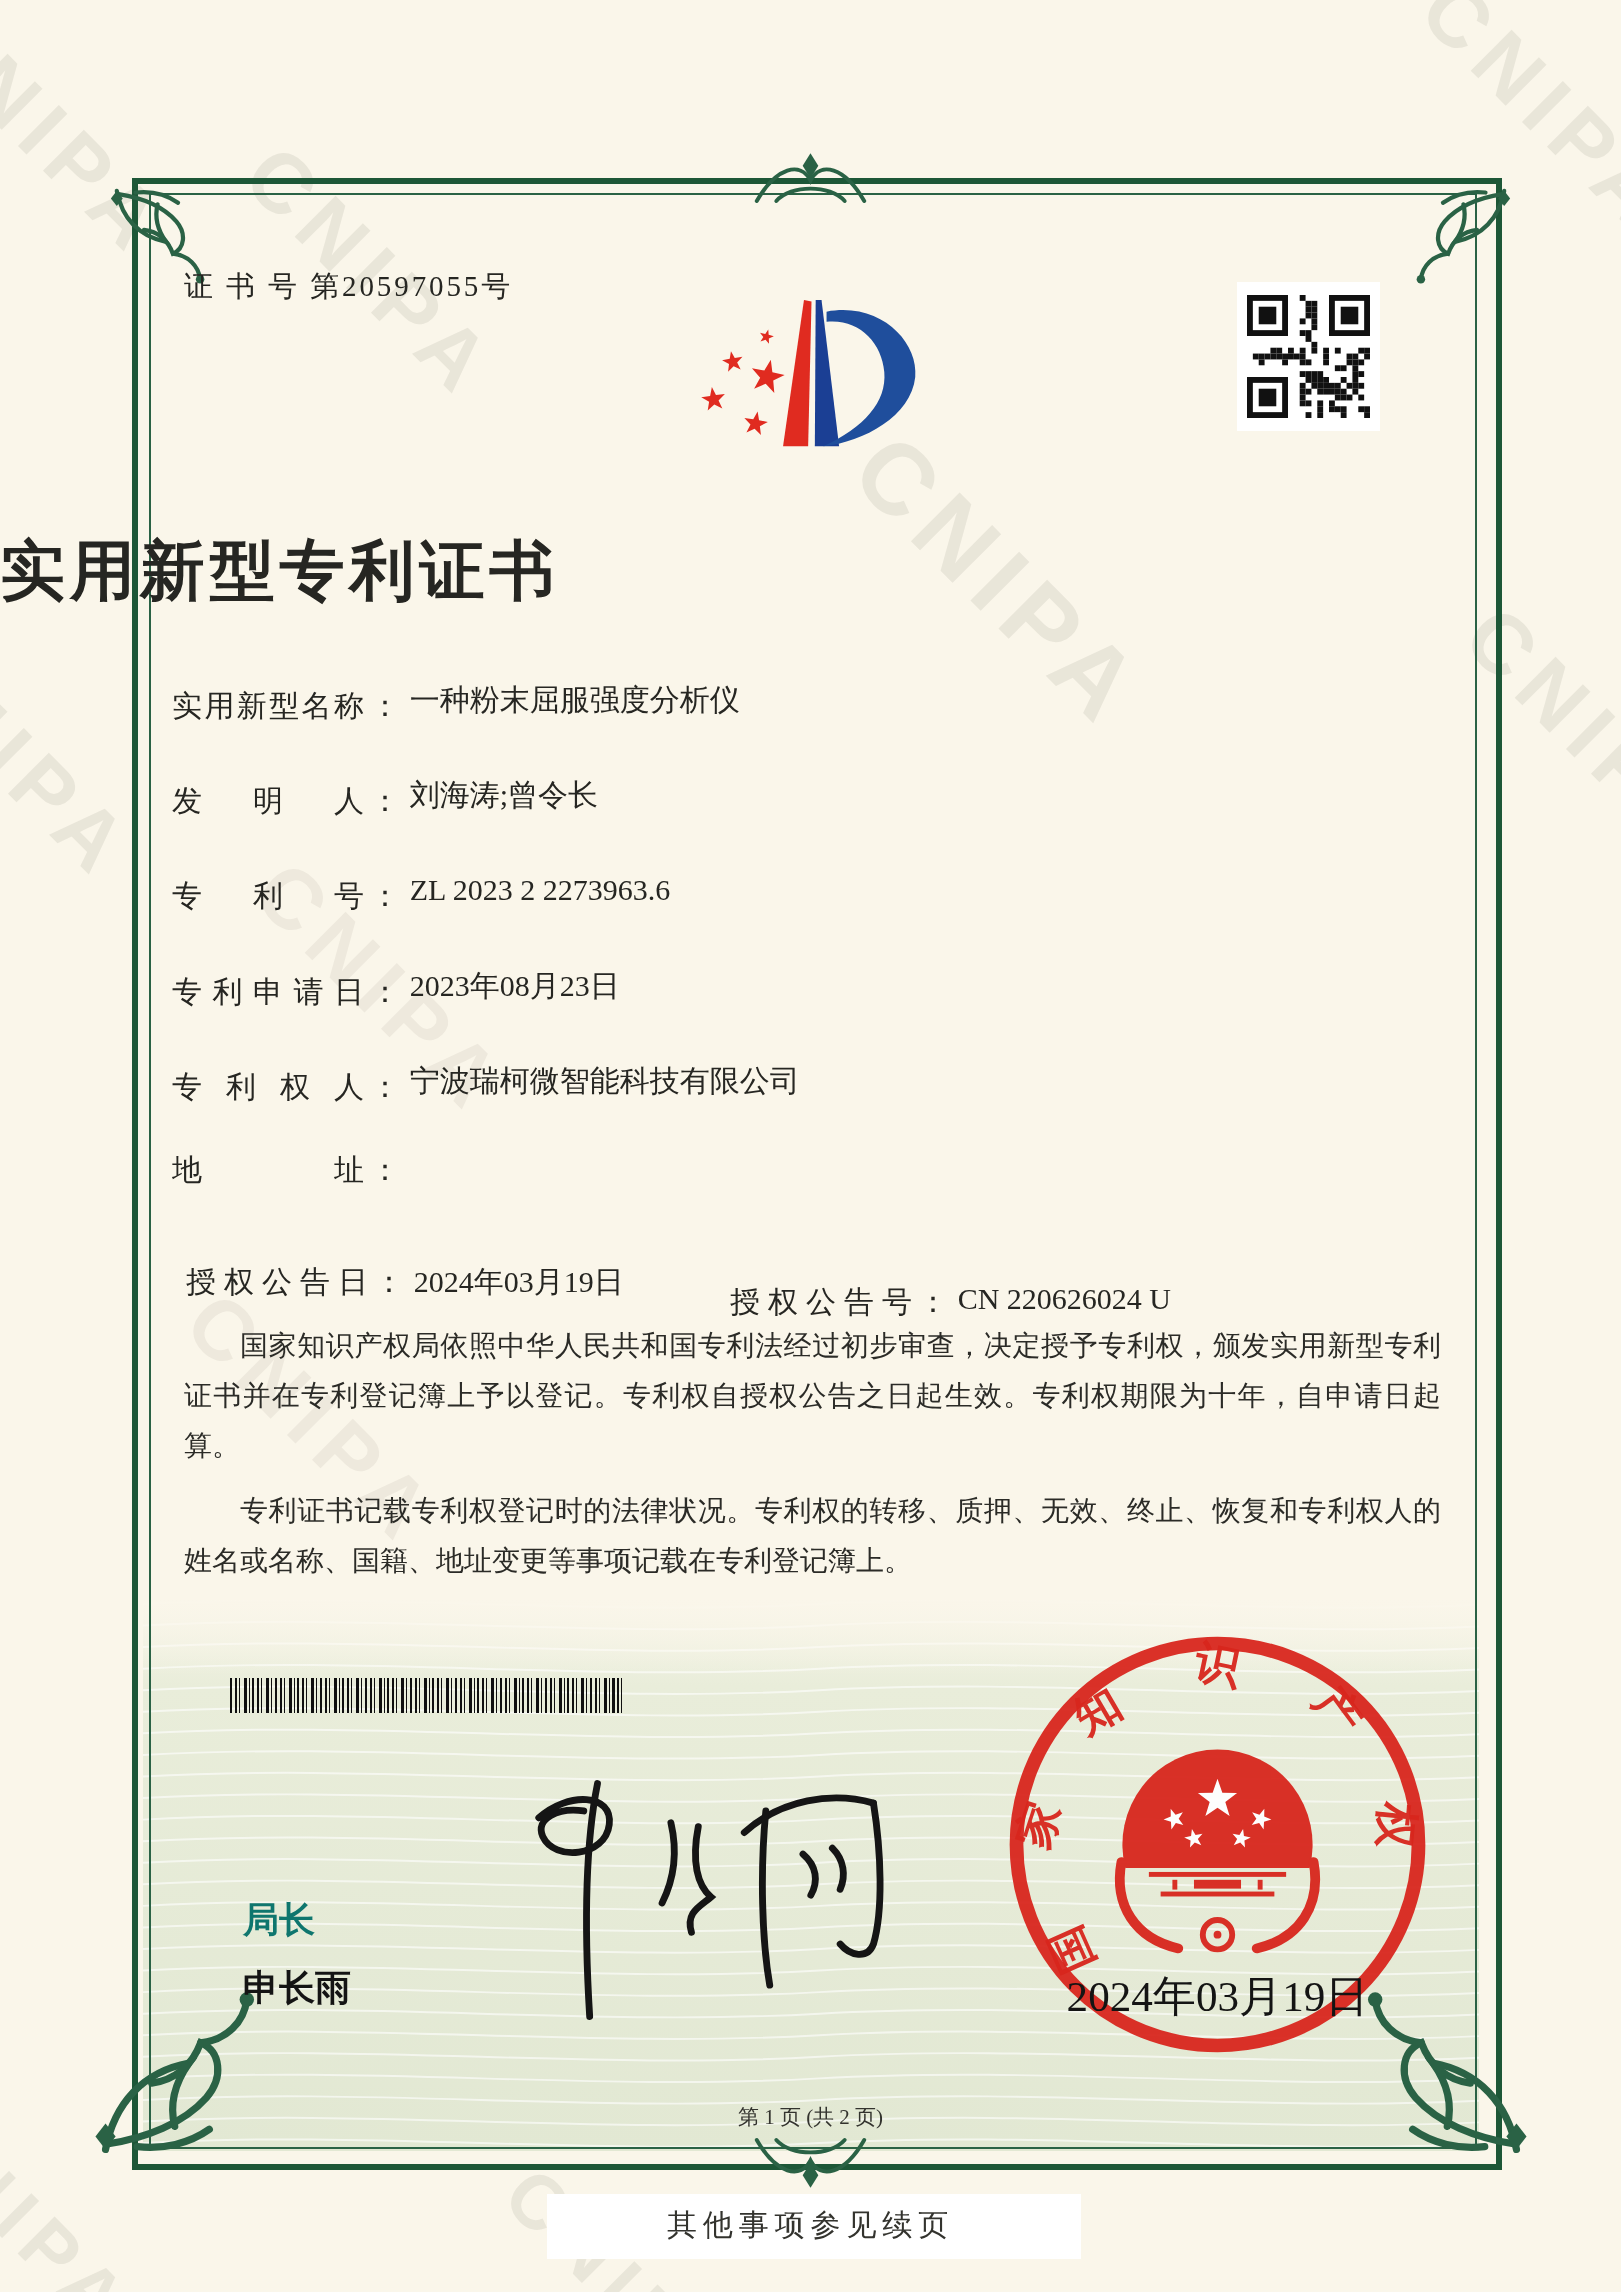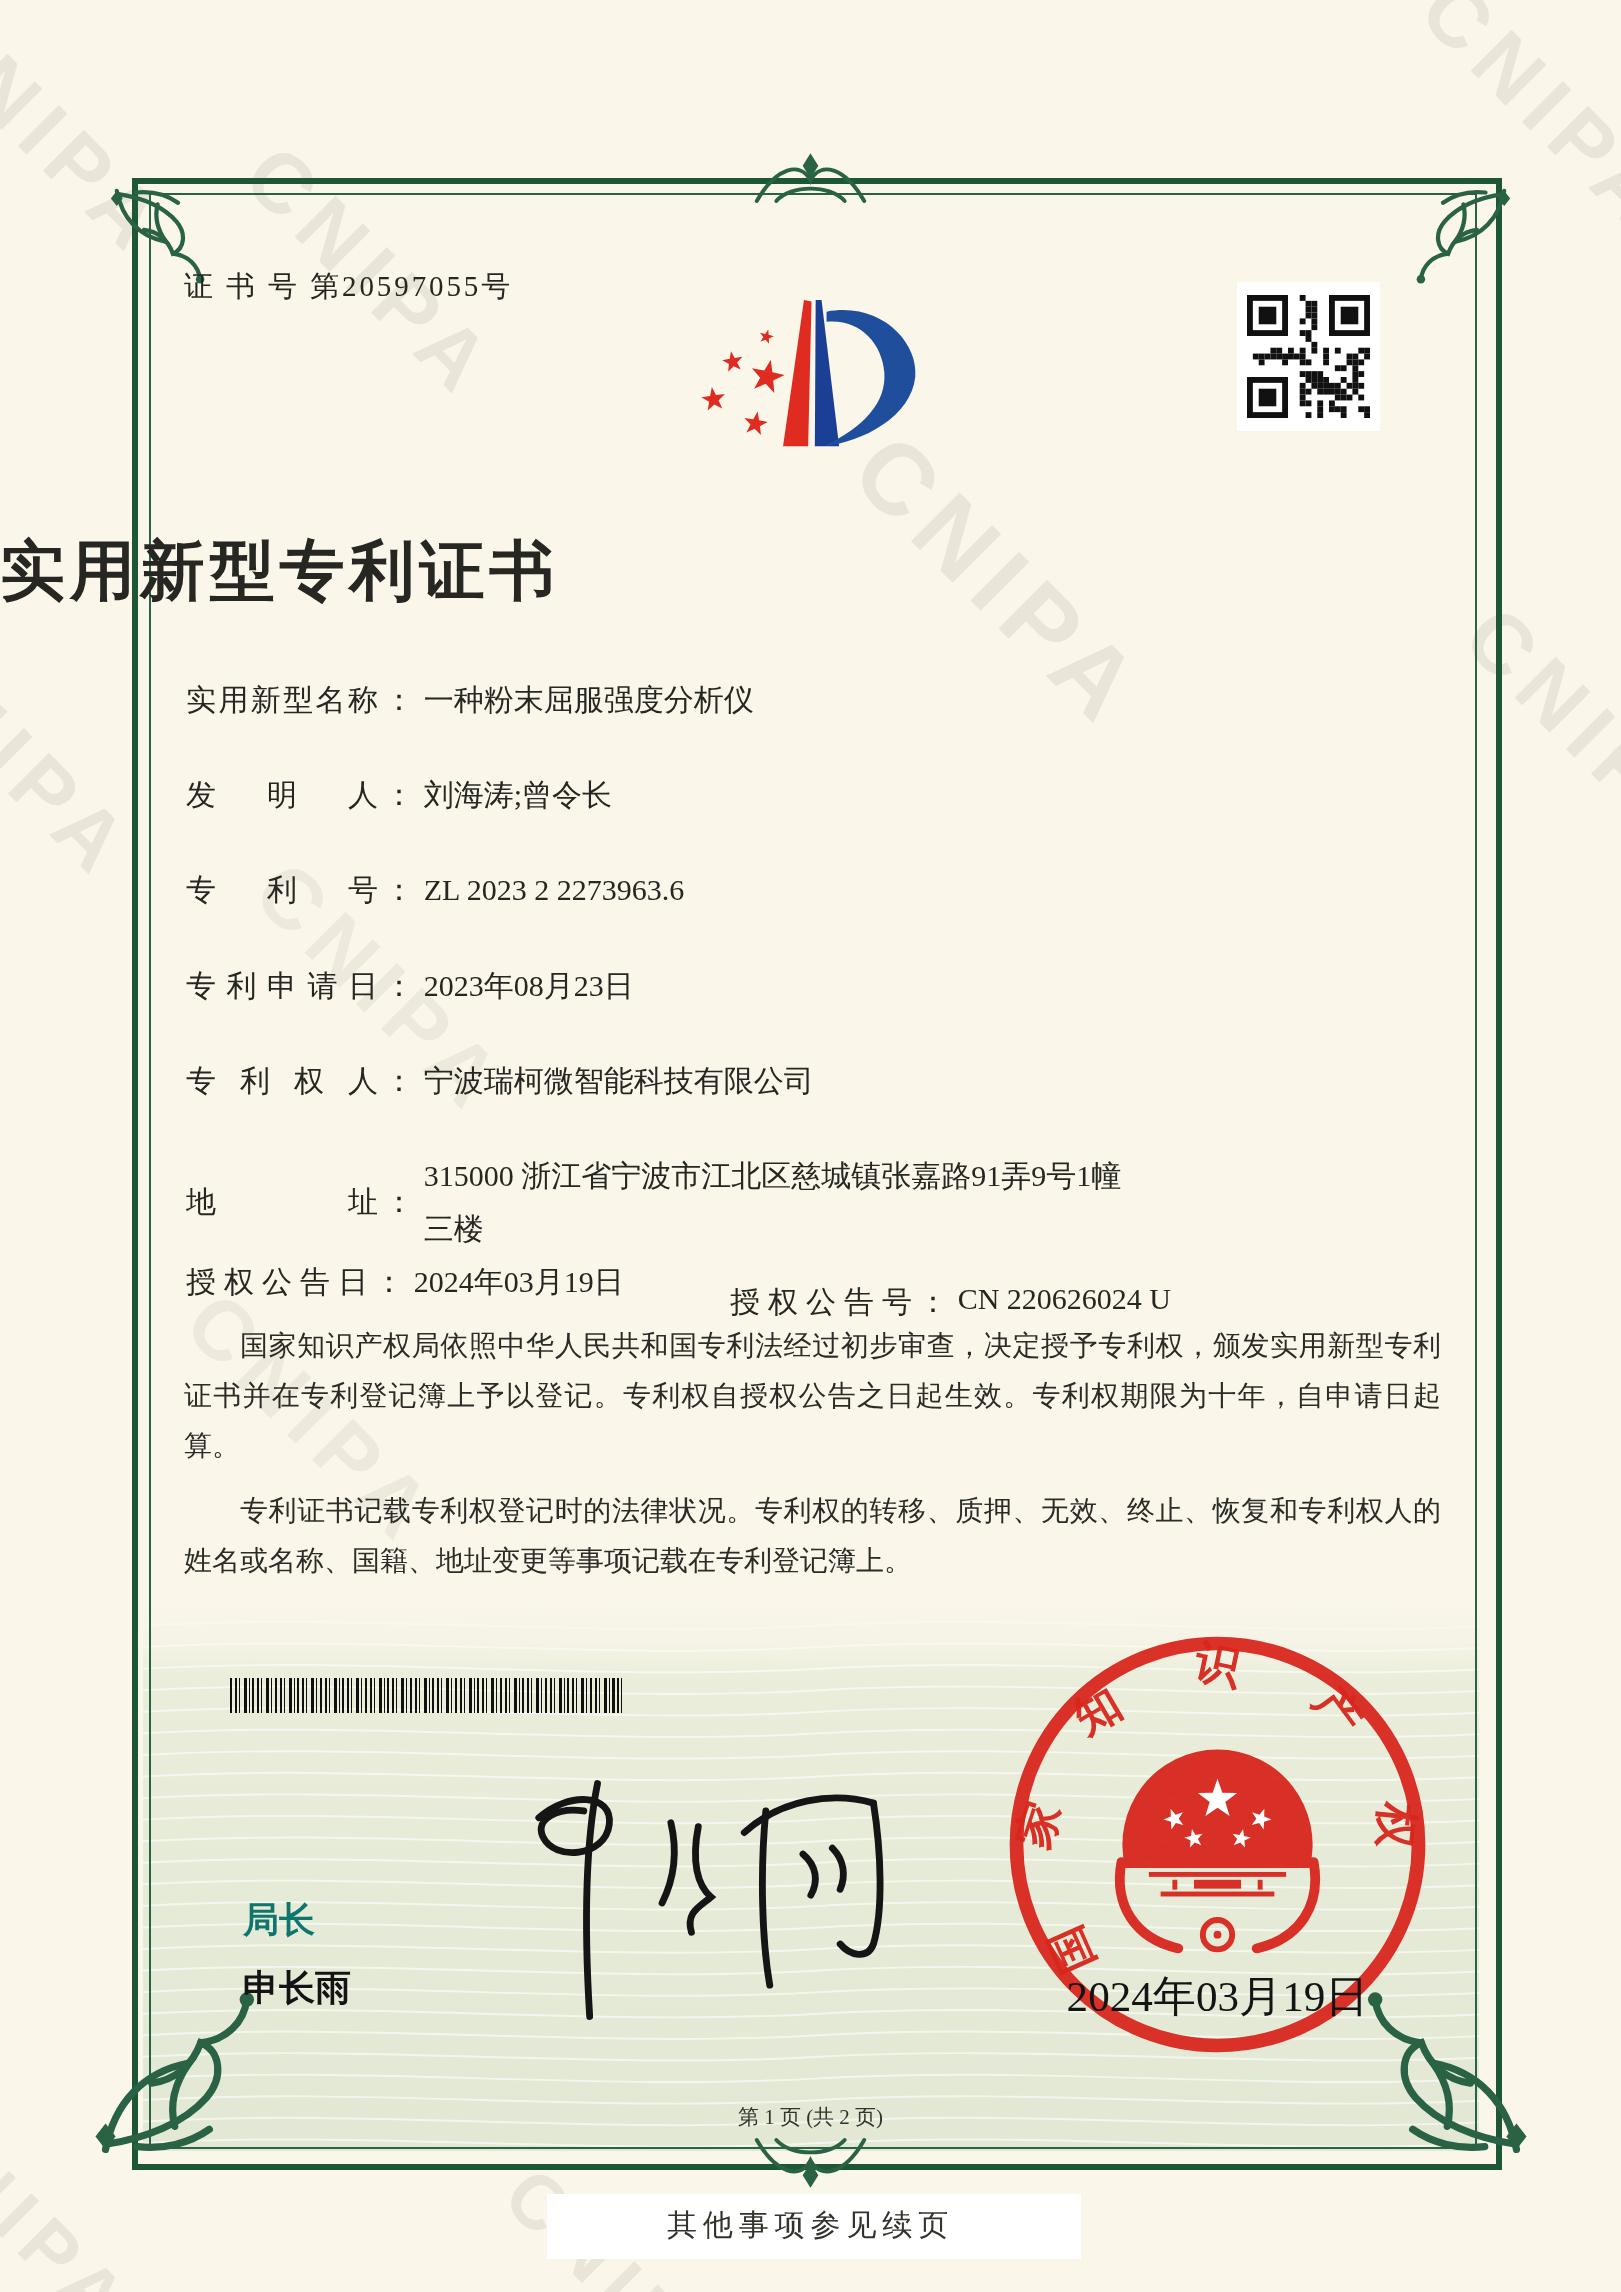--- a/index.html
+++ b/index.html
@@ -44,21 +44,21 @@
 
   
   .cert-number{position:absolute;left:184px;top:267px;font-size:29px;letter-spacing:2.9px;z-index:5;}
   .logo{position:absolute;left:686px;top:245px;width:251px;height:222px;z-index:5;}
   .qr-box{position:absolute;left:1237px;top:282px;width:143px;height:149px;background:#ffffff;z-index:5;}
   .qr-box svg{position:absolute;left:9.8px;top:12.7px;}
   .title{position:absolute;left:0;top:527px;width:100%;text-align:left;
          font-size:65px;font-weight:bold;letter-spacing:4.9px;z-index:5;}
 
   
-  .field-row{position:absolute;left:186px;font-size:30px;z-index:5;display:flex;align-items:center;}
+  .field-row{position:absolute;left:172px;font-size:30px;z-index:5;display:flex;align-items:flex-end;}
   .field-label{display:inline-block;width:192px;text-align:justify;text-align-last:justify;
                text-justify:inter-character;}
   .field-colon{margin:0 9.8px 0 5.9px;}
   .field-value{white-space:pre-line;max-width:961px;line-height:1.75;}
   .row-1{top:674px;} .row-2{top:769px;} .row-3{top:864px;}
   .row-4{top:960px;} .row-5{top:1055px;} .row-6{top:1150px;}
   .grant-row{position:absolute;top:1262px;left:0;width:100%;font-size:30px;z-index:5;}
   .grant-left{position:absolute;left:186px;display:flex;}
   .grant-right{position:absolute;left:730px;display:flex;margin-top:20px;}
   .grant-label{display:inline-block;width:182px;text-align:justify;text-align-last:justify;
@@ -338,22 +338,20 @@
       <span class="field-value">2023年08月23日</span>
   </div>
   <div class="field-row row-5">
     <span class="field-label">专利权人</span>
       <span class="field-colon">：</span>
       <span class="field-value">宁波瑞柯微智能科技有限公司</span>
   </div>
   <div class="field-row row-6">
     <span class="field-label">地址</span>
       <span class="field-colon">：</span>
-      <span class="field-value">315000 浙江省宁波市江北区慈城镇张嘉路91弄9号1幢
-三楼</span>
   </div>
 
   <div class="grant-row">
     <div class="grant-left">
       <span class="grant-label">授权公告日</span>
         <span class="field-colon">：</span>
         <span>2024年03月19日</span>
     </div>
     <div class="grant-right">
       <span class="grant-label">授权公告号</span>

